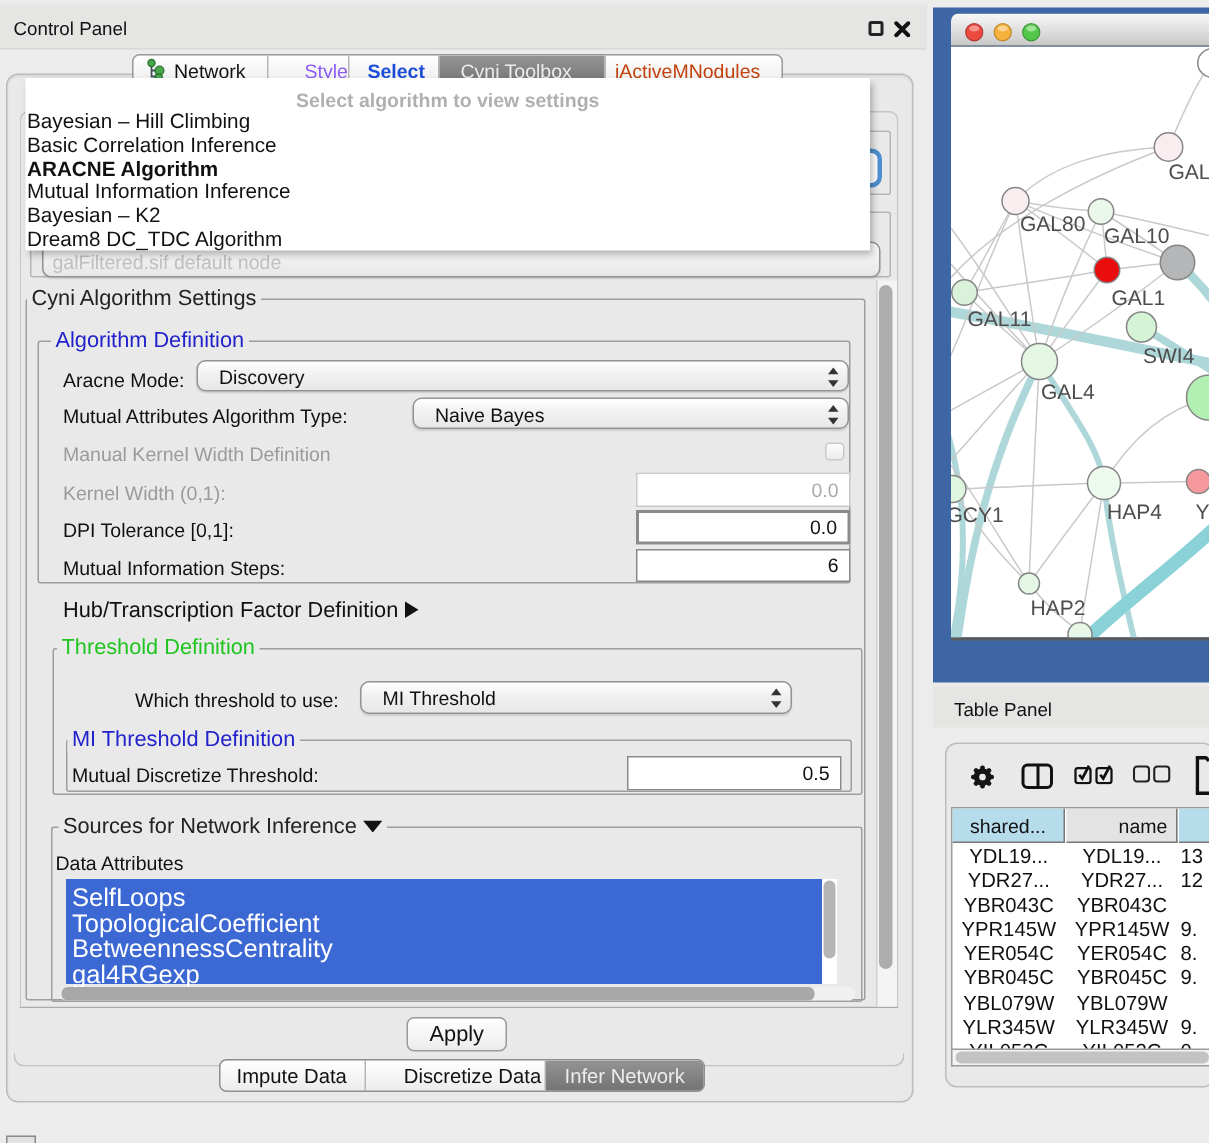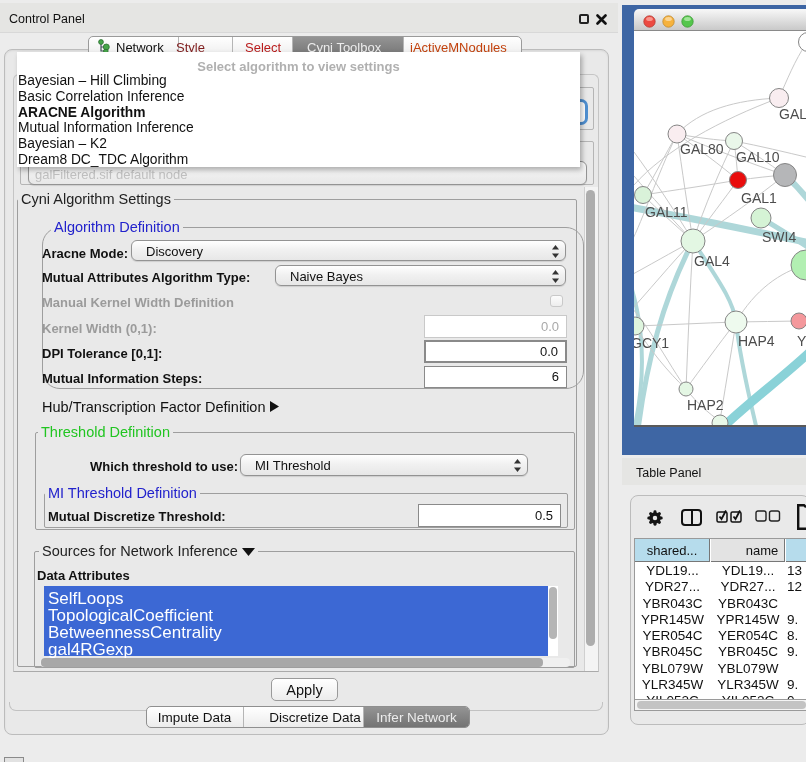--- a/index.html
+++ b/index.html
@@ -1,19 +1,19 @@
 <!DOCTYPE html>
 <html><head>
 <meta charset="utf-8">
 <style>
   * { margin:0; padding:0; box-sizing:border-box; }
   html,body { width:806px; height:762px; overflow:hidden; }
   body { font-family:"Liberation Sans", sans-serif; background:#ececec; position:relative; }
   .abs { position:absolute; }
-  .lbl { position:absolute; font-size:13px; font-weight:bold; color:#111; white-space:nowrap; }
+  .lbl { position:absolute; font-size:13px; font-weight:normal; color:#111; white-space:nowrap; }
   .dis { color:#9b9b9b; }
   .combo { position:absolute; border:1px solid #939393; border-radius:6px;
            background:linear-gradient(#ffffff,#f1f1f1 45%,#e7e7e7); box-shadow:0 1px 1px rgba(0,0,0,0.12); }
   .combo .ctext { position:absolute; left:14px; top:0; bottom:0; font-size:13px; color:#111; line-height:20px; }
   .spin { position:absolute; right:5px; top:3px; width:9px; height:15px; }
   .field { position:absolute; background:#fff; font-size:13px; color:#111; text-align:right; }
   .gbox { position:absolute; border:1px solid #9e9e9e; border-radius:2px; }
   .gtitle { position:absolute; top:-9px; background:#e9e9e9; padding:0 3px; font-size:14.5px; white-space:nowrap; }
 </style>
 </head>
@@ -47,30 +47,30 @@
   <div class="abs" style="left:144px;top:0;width:60px;height:22px;border-right:1px solid #b5b5b5;"></div>
   <div class="abs" style="left:204px;top:0;width:111px;height:22px;border-right:1px solid #b5b5b5;background:linear-gradient(#949494,#707070);"></div>
 </div>
 <svg class="abs" style="left:97px;top:38px;" width="14" height="15" viewBox="0 0 14 15">
   <path d="M4 5 L4 13 L7 13 M4 9 L8 9" stroke="#44505a" stroke-width="1.2" fill="none"></path>
   <circle cx="4" cy="4" r="2.4" fill="#46a64a" stroke="#2a6e2e" stroke-width="0.8"></circle>
   <circle cx="9.3" cy="9" r="3" fill="#46a64a" stroke="#2a6e2e" stroke-width="0.8"></circle>
   <ellipse cx="8.8" cy="13" rx="2.4" ry="1.7" fill="#46a64a" stroke="#2a6e2e" stroke-width="0.8"></ellipse>
 </svg>
 <div class="abs" style="left:116px;top:40px;font-size:13px;color:#111;">Network</div>
-<div class="abs" style="left:176px;top:40px;font-size:13px;color:#7f1d1d;">Style</div>
-<div class="abs" style="left:245px;top:40px;font-size:13px;color:#b91c1c;">Select</div>
+<div class="abs" style="left:203px;top:40px;font-size:13px;color:#8b5cf6;">Style</div>
+<div class="abs" style="left:245px;top:40px;font-size:13px;color:#1d4ed8;font-weight:bold;">Select</div>
 <div class="abs" style="left:307px;top:40px;font-size:13px;color:#ececec;">Cyni Toolbox</div>
 <div class="abs" style="left:410px;top:40px;font-size:13px;color:#c2410c;">jActiveMNodules</div>
 
 <div class="gbox" style="left:17px;top:199px;width:560px;height:468px;">
   <div class="gtitle" style="left:0px;color:#222;">Cyni Algorithm Settings</div>
 </div>
 
-<div class="gbox" style="left:42px;top:227px;width:542px;height:162px;border-radius:18px;">
+<div class="gbox" style="left:25px;top:227px;width:542px;height:162px;">
   <div class="gtitle" style="left:8px;color:#2222cc;">Algorithm Definition</div>
 </div>
 <div class="lbl" style="left:42px;top:246px;">Aracne Mode:</div>
 <div class="combo" style="left:131px;top:240px;width:435px;height:21px;">
   <span class="ctext" style="line-height:21px;">Discovery</span>
   <svg class="spin" width="9" height="15" viewBox="0 0 9 15">
       <path d="M4.5 1 L8 5.5 L1 5.5 Z" fill="#333"></path>
       <path d="M4.5 14 L1 9.5 L8 9.5 Z" fill="#333"></path>
     </svg>
 </div>

